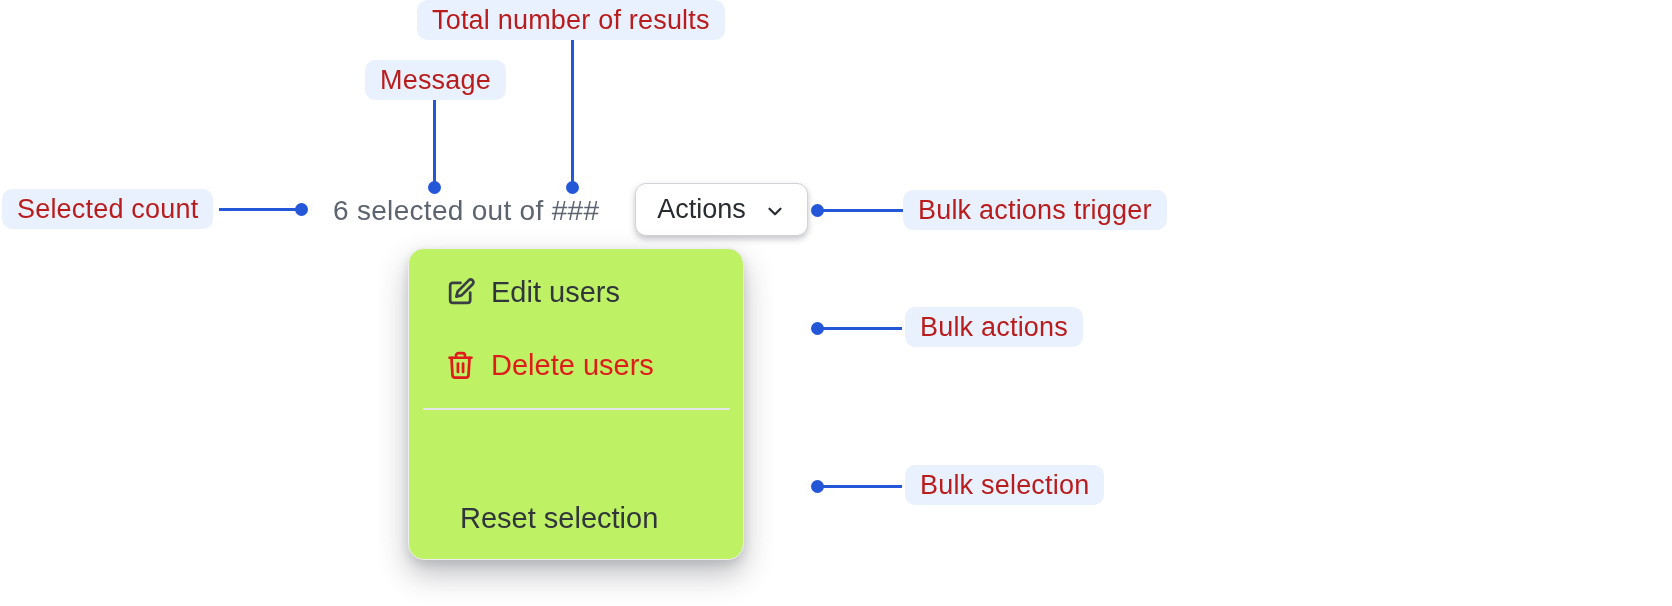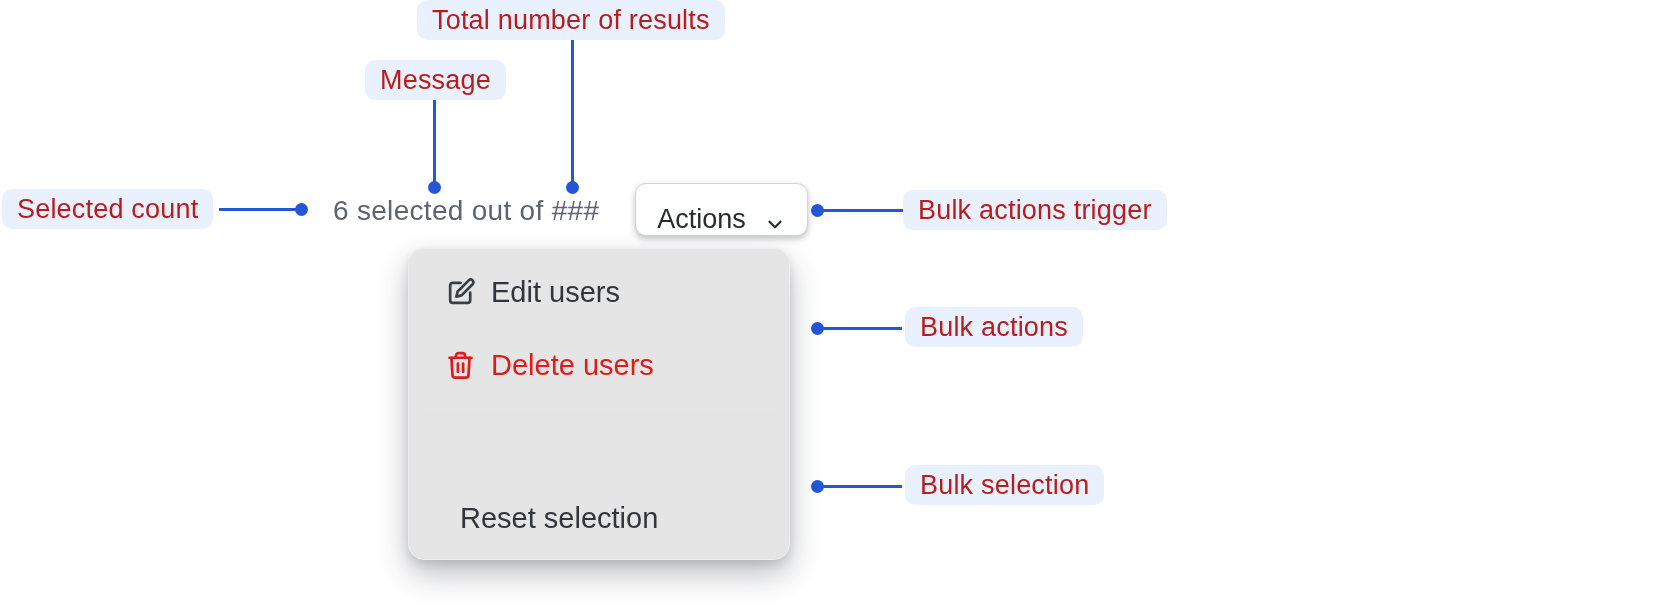--- a/index.html
+++ b/index.html
@@ -38,30 +38,30 @@
   .message{
     position:absolute;left:317px;top:195px;
     font-size:28px;color:#5d6470;letter-spacing:.3px;white-space:nowrap;margin-left:16px;
   }
 
   
   .actions-btn{
     position:absolute;left:635px;top:183px;width:173px;height:53px;
     background:#ffffff;border:1.5px solid #d2d3d6;border-radius:11px;
     box-shadow:0 3px 6px rgba(40,44,52,.28);
-    display:flex;align-items:flex-end;justify-content:center;gap:18px;
+    display:flex;align-items:center;justify-content:center;gap:18px;
     font-family:inherit;font-size:27px;color:#282b30;cursor:pointer;
     padding:0;
   }
   .actions-btn .chev{width:22px;height:22px;margin-top:3px;flex:0 0 auto;}
 
   
   .menu{
-    position:absolute;left:408px;top:248px;width:382px;height:312px;
-    background:#e5e5e5;border:1px solid #ededef;border-radius:16px;
+    position:absolute;left:408px;top:248px;width:336px;height:312px;
+    background:#bef264;border:1px solid #ededef;border-radius:16px;
     box-shadow:0 14px 30px rgba(40,44,52,.30),0 4px 10px rgba(40,44,52,.12);
     box-sizing:border-box;
   }
   .menu-item{
     position:absolute;left:0;right:0;height:58px;
     display:flex;align-items:center;gap:15px;
     padding-left:36px;box-sizing:border-box;
     font-size:29px;color:#31353c;cursor:pointer;white-space:nowrap;
   }
   .menu-item .mi-icon{width:31px;height:31px;flex:0 0 auto;}

